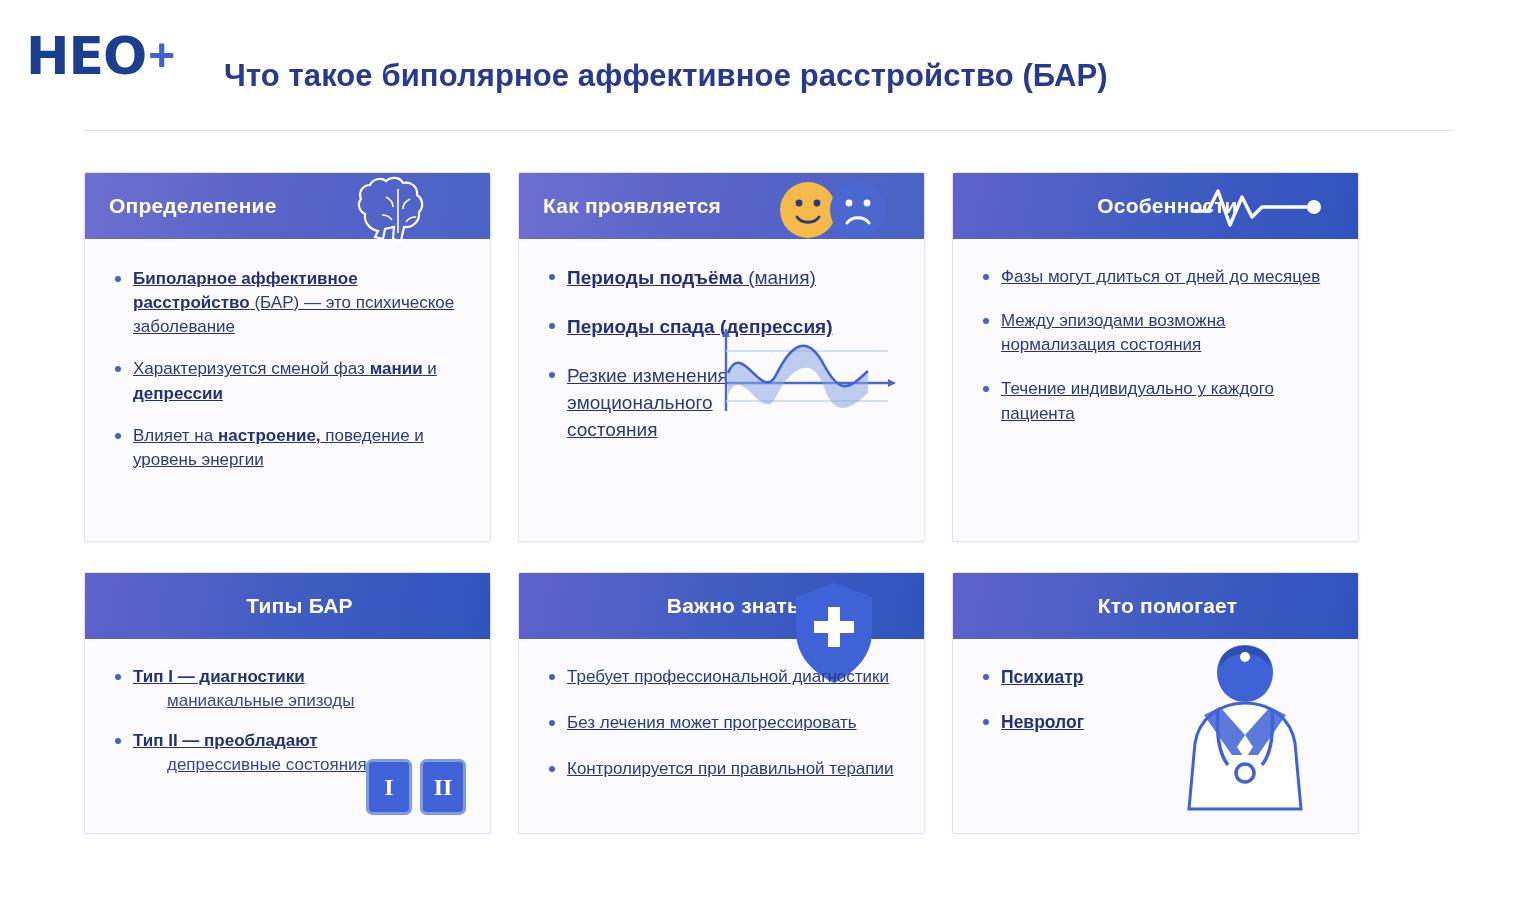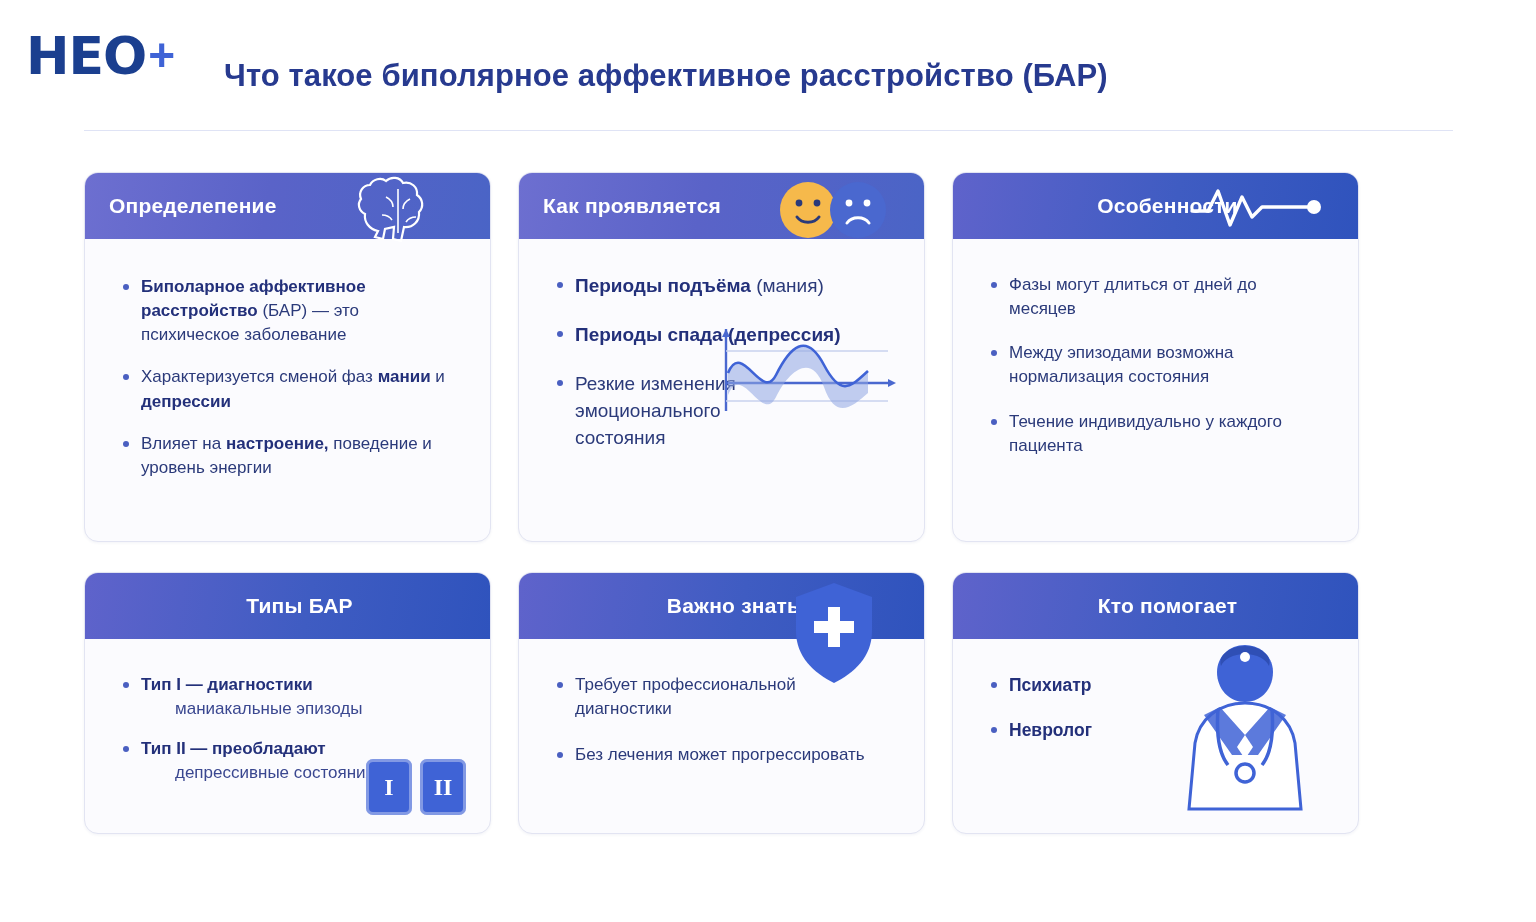--- a/index.html
+++ b/index.html
@@ -74,21 +74,21 @@
   .row {
     display: flex;
     gap: 27px;
   }
   .row.row2 { margin-top: 30px; }
 
   .card {
     width: 405px;
     background: #fbfbfe;
     border: 1px solid #e2e4f2;
-    border-radius: 14px;
+    border-radius: 2px;
     box-shadow: 0 1px 3px rgba(40,50,120,0.06);
     overflow: hidden;
     position: relative;
   }
   .card.tall { height: 368px; }
   .card.short { height: 260px; }
 
   .card-head {
     height: 66px;
     background: linear-gradient(100deg, #6d6fd0 0%, #5a63c8 45%, #4a64c6 100%);
@@ -114,22 +114,23 @@
     height: 66px;
     display: flex;
     align-items: center;
   }
 
   .card-body {
     padding: 22px 24px 0 24px;
   }
   ul.bullets {
     list-style: none;
-    margin: 12px;
+    margin: 4px;
     padding: 0;
+    text-decoration: underline;
   }
   ul.bullets li {
     position: relative;
     padding-left: 20px;
     margin-bottom: 17px;
     font-size: 17px;
     line-height: 1.42;
     color: #2b3a7a;
   }
   ul.bullets li:before {
@@ -355,20 +356,21 @@
           <svg class="shield-art" viewBox="0 0 100 108" xmlns="http://www.w3.org/2000/svg">
             <path d="M50 4l38 14v34c0 26-18 42-38 52-20-10-38-26-38-52V18z" fill="#3f63d6"></path>
             <path d="M44 28h12v14h14v12H56v14H44V54H30V42h14z" fill="#ffffff"></path>
           </svg>
         </span>
       </div>
       <div class="card-body">
         <ul class="bullets">
           <li><span>Требует профессиональной диагностики</span></li>
           <li><span>Без лечения может прогрессировать</span></li>
+          <li><span>Контролируется при правильной терапии</span></li>
         </ul>
       </div>
     </div>
 
     <div class="card short" id="card-who">
       <div class="card-head blue">
         <span class="card-title">Кто помогает</span>
       </div>
       <div class="card-body">
         <ul class="bullets">

